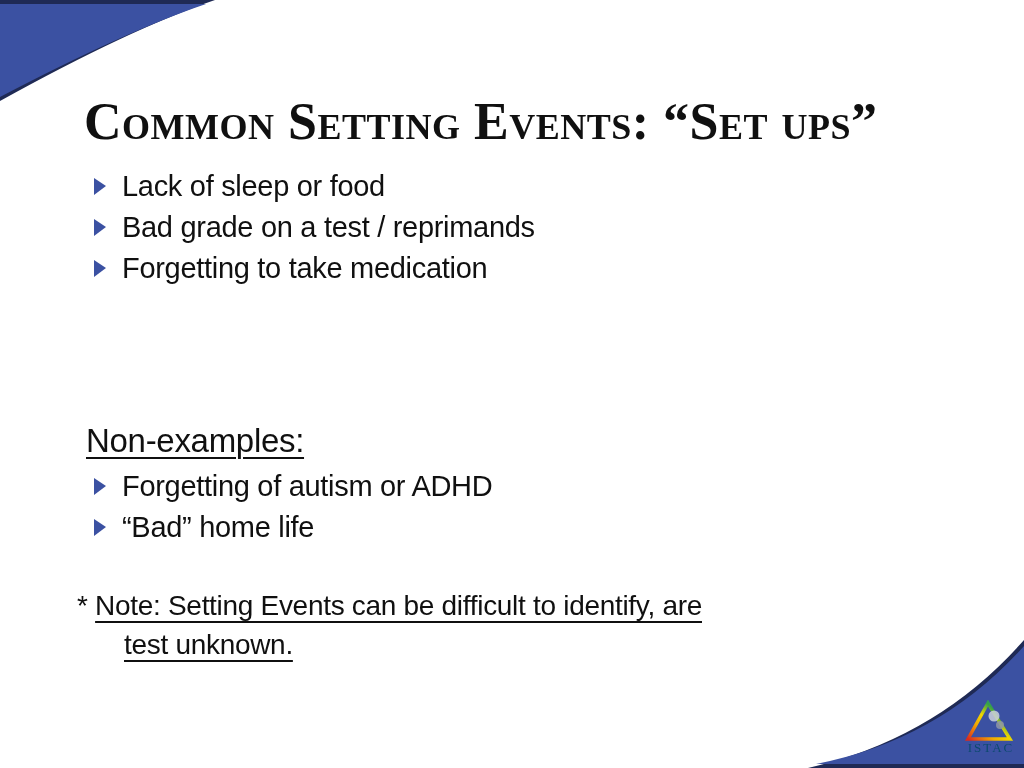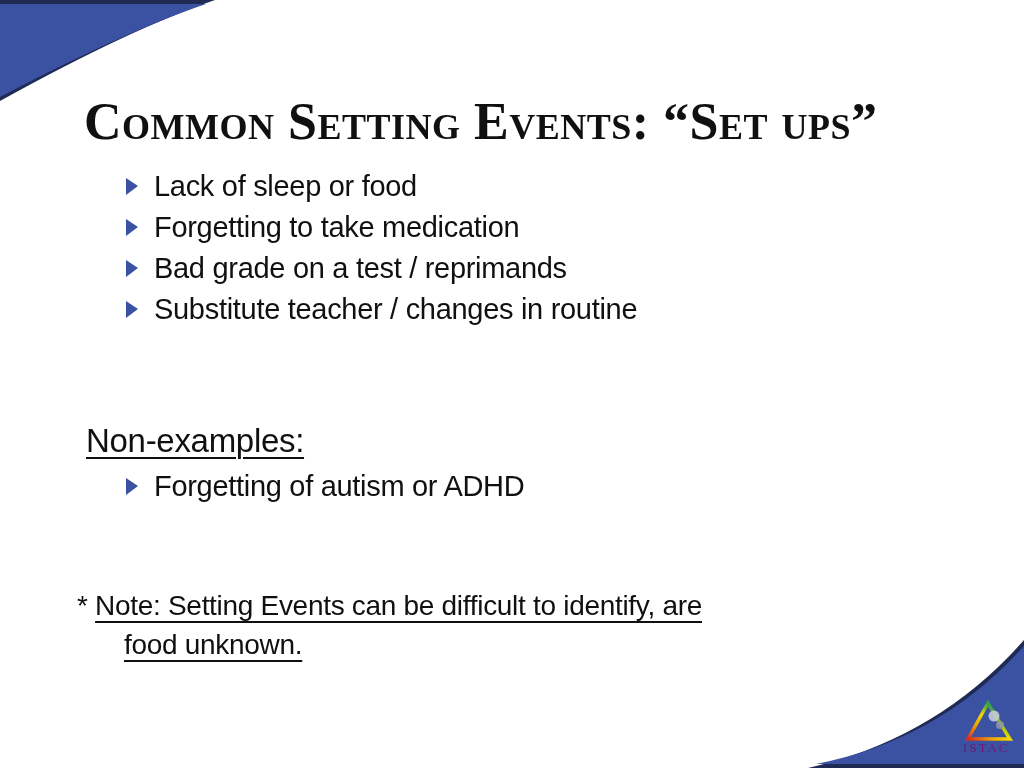--- a/index.html
+++ b/index.html
@@ -24,21 +24,20 @@
   }
 
   
   .blist { position:absolute; left:94px; margin:0; padding:0; list-style:none; }
   .list1 { top:166px; }
   .list2 { top:466px; }
   .blist li {
     display:flex; align-items:flex-start; height:41px;
     font-size:29px; line-height:41px; letter-spacing:-0.3px;
     color:var(--text, #101010);
-    margin-left:32px;
   }
   .tri {
     flex:0 0 auto; width:0; height:0; margin:12px 16px 0 0;
     border-left:12px solid var(--bullet-blue, #3B51A2);
     border-top:8px solid transparent;
     border-bottom:9px solid transparent;
   }
 
   .nonex {
     position:absolute; left:86px; top:422px;
@@ -53,23 +52,23 @@
     color:var(--text, #101010);
   }
   .note .u {
     text-decoration:underline; text-underline-offset:6px; text-decoration-thickness:2px;
   }
   .note .indent { display:inline-block; margin-left:47px; }
 
   
   .logo { position:absolute; left:962px; top:700px; width:56px; }
   .logo-text {
-    position:absolute; left:963px; top:740px; width:56px; text-align:left;
+    position:absolute; left:963px; top:740px; width:56px; text-align:center;
     font-family:"Liberation Serif", serif; font-size:13px; letter-spacing:2px;
-    color:#701a75;
+    color:#0c4a6e;
   }
 </style>
 </head>
 <body>
 
 <div class="slide">
 
   <svg class="deco-tl" width="360" height="110" viewBox="0 0 360 110" aria-hidden="true">
     <path d="M0,0 L215,0 Q130,29 0,101 Z" style="fill:var(--corner-dark,#1F2A55)"></path>
     <path d="M0,4 L206,4 Q126,31 0,97 Z" style="fill:var(--corner-blue,#3B51A2)"></path>
@@ -82,46 +81,46 @@
 
   <h1 class="title">Common Setting Events: “Set ups”</h1>
 
   <ul class="blist list1">
     <li>
       <span class="tri"></span>
       <span>Lack of sleep or food</span>
     </li>
     <li>
       <span class="tri"></span>
-      <span>Forgetting to take medication</span>
-    </li>
-    <li>
-      <span class="tri"></span>
       <span>Bad grade on a test / reprimands</span>
     </li>
     <li>
       <span class="tri"></span>
-      <span>Substitute teacher / changes in routine</span>
+      <span>Forgetting to take medication</span>
     </li>
   </ul>
 
   <div class="nonex">Non-examples:</div>
 
   <ul class="blist list2">
     <li>
       <span class="tri"></span>
       <span>Forgetting of autism or ADHD</span>
     </li>
+    <li>
+      <span class="tri"></span>
+      <span>“Bad” home life</span>
+    </li>
   </ul>
 
   <div class="note">
     <span>*</span>
     <span class="u">Note: Setting Events can be difficult to identify, are</span>
     <br>
-    <span class="u indent">food unknown.</span>
+    <span class="u indent">test unknown.</span>
   </div>
 
   <svg class="logo" width="56" height="44" viewBox="0 0 56 44" aria-hidden="true">
     <defs>
       <linearGradient id="lg" x1="0" y1="1" x2="1" y2="0">
         <stop offset="0" stop-color="#d92b1f"></stop>
         <stop offset="0.3" stop-color="#f2a900"></stop>
         <stop offset="0.5" stop-color="#f0d800"></stop>
         <stop offset="0.72" stop-color="#35a146"></stop>
         <stop offset="1" stop-color="#2e6fd6"></stop>

